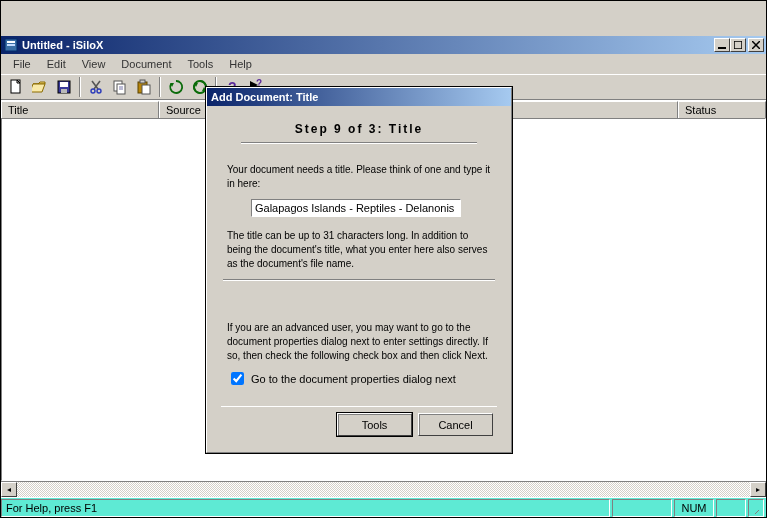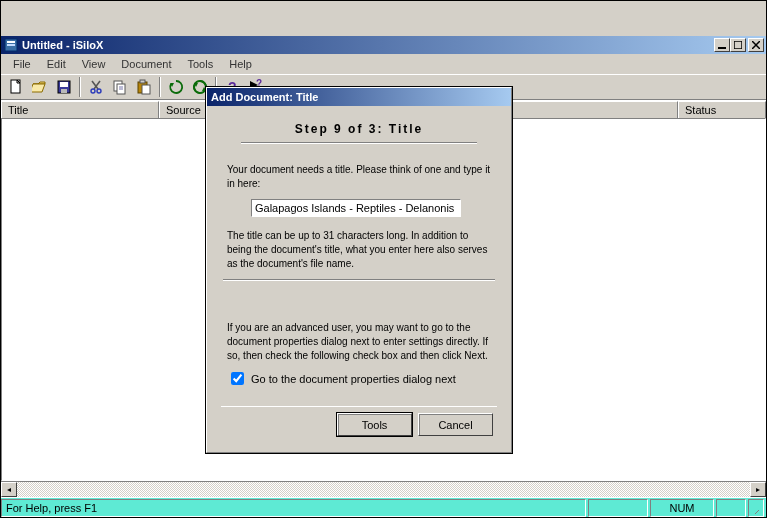--- a/index.html
+++ b/index.html
@@ -391,21 +391,21 @@
 
   <div class="hscroll">
     <div class="scroll-arrow">◂</div>
     <div class="scroll-track"></div>
     <div class="scroll-arrow">▸</div>
   </div>
 
   <div class="statusbar">
     <div class="status-pane status-main">For Help, press F1</div>
     <div class="status-pane" style="width:60px"></div>
-    <div class="status-pane" style="width:64px;justify-content:center">NUM</div>
+    <div class="status-pane" style="width:40px;justify-content:center">NUM</div>
     <div class="status-pane" style="width:30px"></div>
     <div class="status-pane" style="width:16px">
         <svg width="12" height="12">
           <line x1="2" y1="12" x2="12" y2="2" stroke="#808080"></line>
           <line x1="6" y1="12" x2="12" y2="6" stroke="#808080"></line>
           <line x1="10" y1="12" x2="12" y2="10" stroke="#808080"></line>
         </svg>
       </div>
   </div>
 </div>

